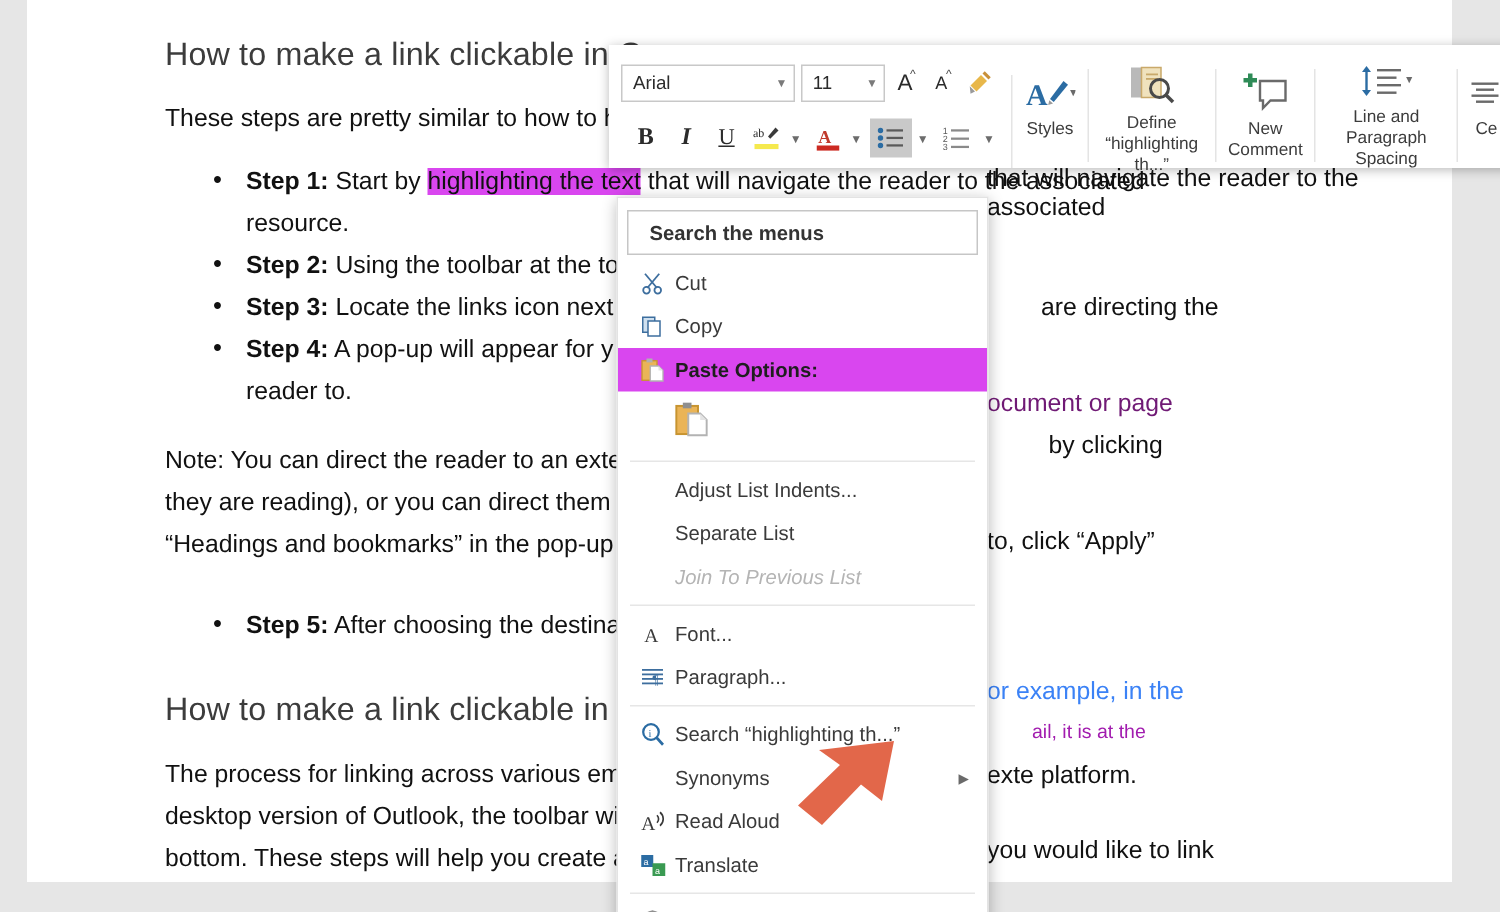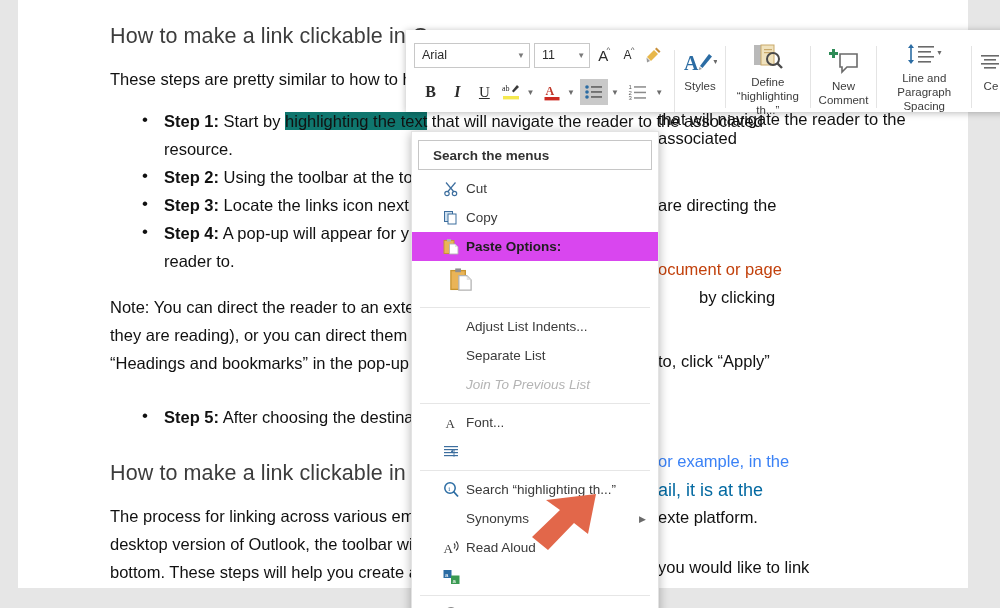--- a/index.html
+++ b/index.html
@@ -30,21 +30,21 @@
   ul.doc-list { list-style: none; margin: 14px 0 0 0; }
   ul.doc-list li {
     position: relative; font-size: 16.5px; line-height: 28px;
     padding-left: 54px; color: #111;
   }
   ul.doc-list li::before {
     content: "\2022"; position: absolute; left: 32px; top: -1px;
     font-size: 17px; color: #111;
   }
   .b { font-weight: 700; }
-  .sel { background: #0f766e; }
+  .sel { background: #d946ef; }
   .gap { height: 18px; }
   .gap-s { height: 12px; }
   .gap-l { height: 30px; }
 
   
   .mini-toolbar {
     position: absolute; left: 406px; top: 30px; width: 604px; height: 82px;
     background: #ffffff;
     box-shadow: 0 1px 7px rgba(0,0,0,.28);
     display: flex; align-items: flex-end;
@@ -96,21 +96,21 @@
     box-shadow: 0 2px 10px rgba(0,0,0,.3);
     padding: 4px 0 4px 0;
   }
   .ctx-search {
     margin: 4px 6px 4px 6px; height: 30px; border: 1px solid #c6c6c6;
     display: flex; align-items: center; padding-left: 14px;
     font-size: 13.5px; font-weight: 700; color: #333;
   }
   .ctx-item {
     height: 29px; display: flex; align-items: center;
-    font-size: 13.5px; color: #3a3a3a; padding-left: 24px; position: relative;
+    font-size: 13.5px; color: #3a3a3a; padding-left: 8px; position: relative;
   }
   .ctx-item.hl { background: #d946ef; font-weight: 700; color: #1e1e1e; }
   .ctx-item.disabled { color: #b4b4b4; font-style: italic; }
   .ctx-ico { width: 30px; display: flex; align-items: center; justify-content: center; }
   .ctx-lb { flex: 1; }
   .ctx-sub { position: absolute; right: 12px; font-size: 9px; color: #6a6a6a; }
   .ctx-sepline { height: 1px; background: #e6e6e6; margin: 4px 8px; }
   .paste-gallery { height: 42px; display: flex; align-items: center; padding-left: 36px; }
 
   
@@ -169,26 +169,26 @@
         <span>The process for linking across various em</span><br>
         <span>desktop version of Outlook, the toolbar wi</span><br>
         <span>bottom. These steps will help you create a</span>
       </p>
 
       <div class="gap-s"></div>
 
     </div>
 
     <div style="position:absolute;left:640px;top:110px;font-size:16.5px;color:#111;"> that will navigate the reader to the associated</div>
-    <div style="position:absolute;left:640px;top:196px;font-size:16.5px;color:#111;">are directing the</div>
-    <div style="position:absolute;left:640px;top:260px;font-size:16.5px;color:#c2410c;">ocument or page</div>
+    <div style="position:absolute;left:676px;top:196px;font-size:16.5px;color:#111;">are directing the</div>
+    <div style="position:absolute;left:640px;top:260px;font-size:16.5px;color:#701a75;">ocument or page</div>
     <div style="position:absolute;left:640px;top:288px;font-size:16.5px;color:#111;margin-left:41px;">by clicking</div>
     <div style="position:absolute;left:640px;top:352px;font-size:16.5px;color:#111;">to, click “Apply”</div>
     <div style="position:absolute;left:640px;top:452px;font-size:16.5px;color:#3b82f6;">or example, in the</div>
-    <div style="position:absolute;left:640px;top:480px;font-size:18px;color:#0369a1;">ail, it is at the</div>
+    <div style="position:absolute;left:640px;top:480px;font-size:13px;color:#a21caf;padding-left:30px;">ail, it is at the</div>
     <div style="position:absolute;left:640px;top:508px;font-size:16.5px;color:#111;">exte platform.</div>
     <div style="position:absolute;left:640px;top:558px;font-size:16.5px;color:#111;">you would like to link</div>
   </div>
 
   <div class="mini-toolbar">
     <div class="mt-left">
 
       <div class="mt-row r1">
         <div class="combo font">
           <span class="cv">Arial</span>
@@ -430,20 +430,21 @@
     <div class="ctx-item">
       <span class="ctx-ico">
         <svg width="16" height="16" viewBox="0 0 16 16">
           <rect x="1" y="2" width="14" height="1.2" fill="#3d6e9e"></rect>
           <rect x="1" y="5" width="14" height="1.2" fill="#3d6e9e"></rect>
           <rect x="1" y="8" width="14" height="1.2" fill="#3d6e9e"></rect>
           <rect x="1" y="11" width="14" height="1.2" fill="#3d6e9e"></rect>
           <text x="8" y="12" font-size="9" fill="#3d6e9e" font-family="Liberation Serif, serif">¶</text>
         </svg>
       </span>
+      <span class="ctx-lb">Paragraph...</span>
     </div>
 
     <div class="ctx-sepline"></div>
 
     <div class="ctx-item">
       <span class="ctx-ico">
         <svg width="17" height="17" viewBox="0 0 17 17">
           <circle cx="7" cy="7" r="5.2" fill="none" stroke="#2b6ca3" stroke-width="1.5"></circle>
           <line x1="10.5" y1="10.5" x2="15" y2="15.5" stroke="#2b6ca3" stroke-width="1.8"></line>
           <text x="5.3" y="10" font-size="7" fill="#2b6ca3" font-family="Liberation Serif, serif">i</text>
@@ -471,20 +472,21 @@
 
     <div class="ctx-item">
       <span class="ctx-ico">
         <svg width="17" height="16" viewBox="0 0 17 16">
           <rect x="0.5" y="1" width="8" height="8" fill="#2b6ca3"></rect>
           <text x="2" y="7.8" font-size="6" fill="#ffffff" font-family="Liberation Sans, sans-serif">a</text>
           <rect x="8" y="6.5" width="8.5" height="8.5" fill="#3a9a52"></rect>
           <text x="9.6" y="13.6" font-size="6" fill="#ffffff" font-family="Liberation Sans, sans-serif">a</text>
         </svg>
       </span>
+      <span class="ctx-lb">Translate</span>
     </div>
 
     <div class="ctx-sepline"></div>
 
     <div class="ctx-item">
       <span class="ctx-ico">
         <svg width="17" height="17" viewBox="0 0 17 17">
           <circle cx="8" cy="7" r="5.5" fill="none" stroke="#8f8f8f" stroke-width="1.1"></circle>
           <ellipse cx="8" cy="7" rx="2.6" ry="5.5" fill="none" stroke="#8f8f8f" stroke-width="1"></ellipse>
           <line x1="2.5" y1="7" x2="13.5" y2="7" stroke="#8f8f8f" stroke-width="1"></line>

